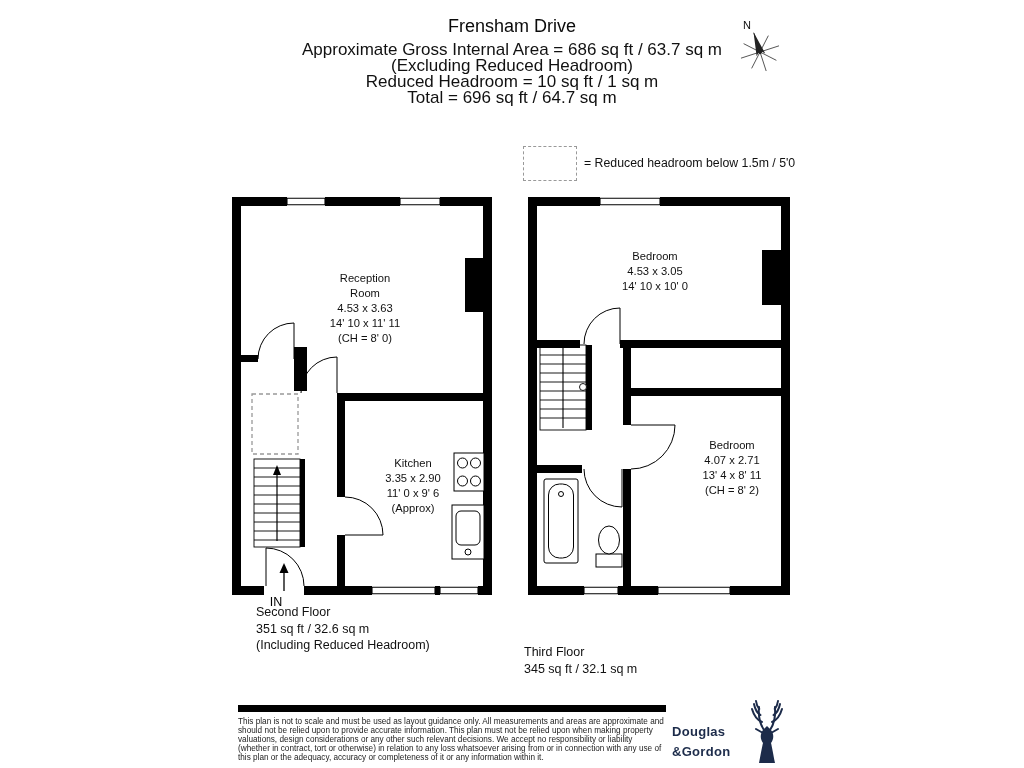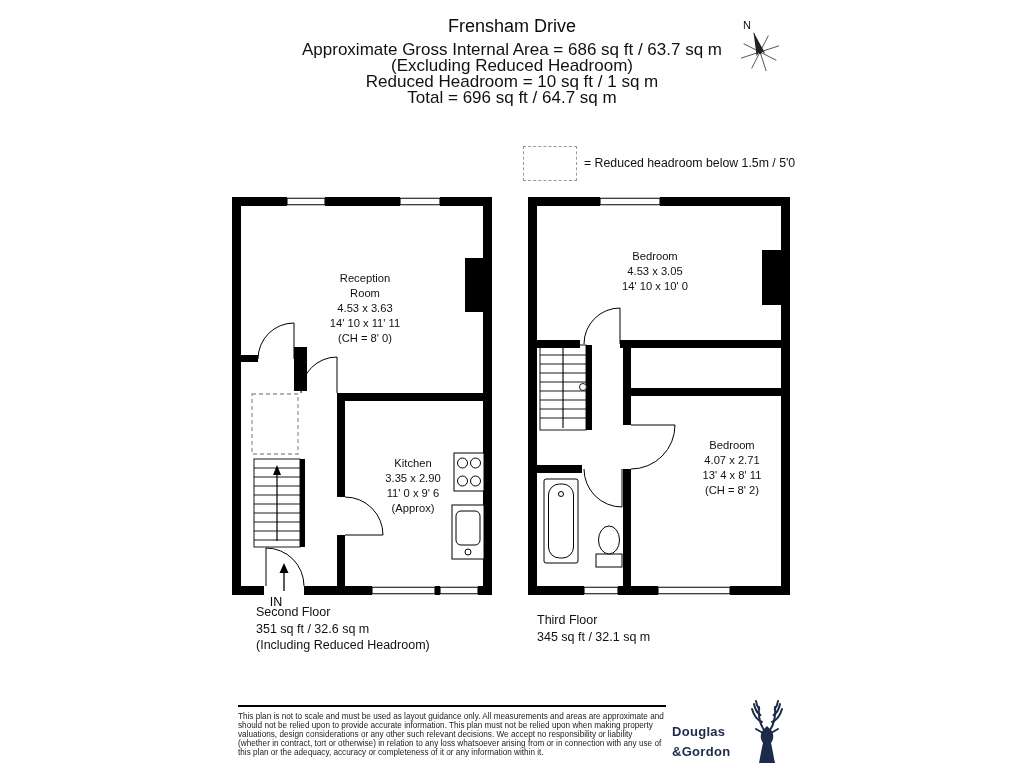--- a/index.html
+++ b/index.html
@@ -12,23 +12,23 @@
   .legend-swatch{position:absolute;left:523px;top:146px;width:52px;height:33px;
        border:1.5px dashed #999;background:#fff;}
   .legend-label{position:absolute;left:584px;top:156px;font-size:12.3px;color:#111;}
   .plan{position:absolute;}
   svg text{font-family:"Liberation Sans",sans-serif;}
   .rm{font-size:11.2px;fill:#111;text-anchor:middle;}
   .in-label{position:absolute;left:256px;top:595px;width:40px;text-align:center;
        font-size:12.5px;font-weight:normal;color:#000;}
   .caption{position:absolute;font-size:12.5px;line-height:16.5px;color:#111;}
   .caption-left{left:234px;top:604px;margin-left:22px;}
-  .caption-right{left:524px;top:612px;margin-left:13px;}
+  .caption-right{left:524px;top:644px;}
   .disclaimer{position:absolute;left:238px;top:705px;width:428px;margin:0;
-       font-size:8.2px;line-height:9px;color:#222;border-top:2px solid #000000;padding-top:5px;}
+       font-size:8.2px;line-height:9px;color:#222;border-top:7px solid #000000;padding-top:5px;}
   .brand-text{position:absolute;left:672px;top:722px;font-size:13px;font-weight:bold;
        color:#1c2b4a;line-height:19.5px;letter-spacing:0.3px;}
   .stag{position:absolute;left:741px;top:697px;}
 </style>
 </head>
 <body>
 
 <div class="hdr">
   <div class="title">Frensham Drive</div>
   <div class="hline">Approximate Gross Internal Area = 686 sq ft / 63.7 sq m</div>

